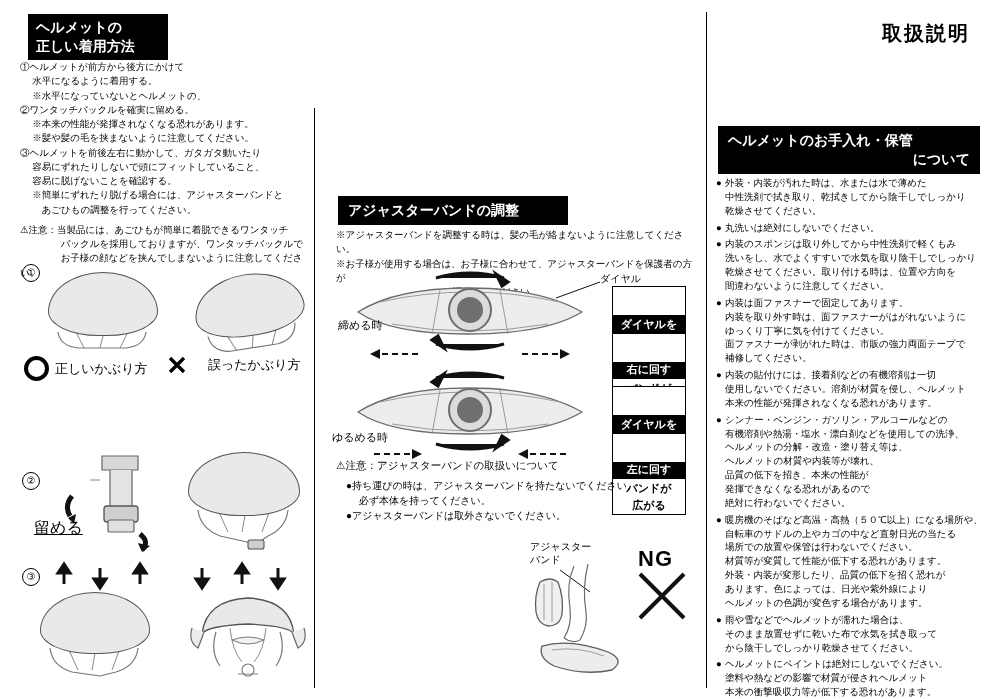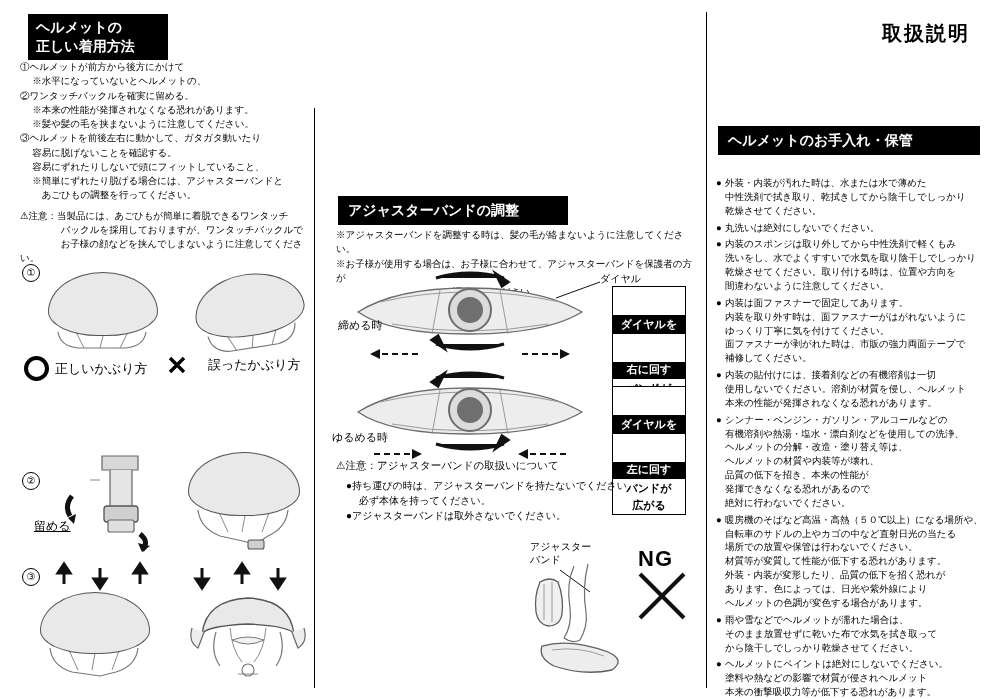--- a/index.html
+++ b/index.html
@@ -50,27 +50,28 @@
   <div id="left-head">
     <div class="hdr-black" style="font-size:14px;">
       <div>ヘルメットの</div>
       <div>正しい着用方法</div>
     </div>
   </div>
 
   <div id="left-steps">
     <div class="txt9">
       <div>①ヘルメットが前方から後方にかけて</div>
+      <div>　 水平になるように着用する。</div>
       <div>　 ※水平になっていないとヘルメットの、</div>
       <div>②ワンタッチバックルを確実に留める。</div>
       <div>　 ※本来の性能が発揮されなくなる恐れがあります。</div>
       <div>　 ※髪や髪の毛を挟まないように注意してください。</div>
       <div>③ヘルメットを前後左右に動かして、ガタガタ動いたり</div>
+      <div>　 容易にずれたりしないで頭にフィットしていること、</div>
       <div>　 容易に脱げないことを確認する。</div>
-      <div>　 容易にずれたりしないで頭にフィットしていること、</div>
       <div>　 ※簡単にずれたり脱げる場合には、アジャスターバンドと</div>
       <div>　　 あごひもの調整を行ってください。</div>
     </div>
     <div class="note-box">
       <div>⚠注意：当製品には、あごひもが簡単に着脱できるワンタッチ</div>
       <div>　　　　 バックルを採用しておりますが、ワンタッチバックルで</div>
       <div>　　　　 お子様の顔などを挟んでしまないように注意してください。</div>
     </div>
   </div>
 
@@ -124,21 +125,21 @@
       <path d="M68,20 L68,58 L90,58 L90,20" fill="#e4e4e4" stroke="#666" stroke-width="1.2"></path>
       <rect x="62" y="56" width="34" height="16" rx="3" fill="#cfcfcf" stroke="#555" stroke-width="1.3"></rect>
       <rect x="66" y="70" width="26" height="12" rx="2" fill="#e0e0e0" stroke="#666" stroke-width="1.2"></rect>
       <path d="M30,46 Q22,56 28,66" fill="none" stroke="#111" stroke-width="5"></path>
       <path d="M26,68 L34,64 L32,74 Z" fill="#111"></path>
       <path d="M98,84 Q108,92 100,100" fill="none" stroke="#111" stroke-width="5"></path>
       <path d="M100,102 L96,93 L108,96 Z" fill="#111"></path>
       <path d="M48,30 L58,30" stroke="#888" stroke-width="1"></path>
     </svg>
   </div>
-  <div style="position:absolute;left:34px;top:518px;font-size:12px;text-decoration:underline;">留める</div>
+  <div style="position:absolute;left:34px;top:518px;font-size:16px;text-decoration:underline;">留める</div>
 
   <div class="helmet" style="position:absolute;left:184px;top:452px;width:124px;height:100px;">
     <div class="shell" style="left:4px;top:0;width:110px;height:62px;"></div>
     <svg width="124" height="100">
       <path d="M14,58 Q16,76 36,84 L72,92" fill="none" stroke="#777" stroke-width="1.2"></path>
       <path d="M104,58 Q102,76 84,84 L72,92" fill="none" stroke="#777" stroke-width="1.2"></path>
       <rect x="64" y="88" width="16" height="9" rx="2" fill="#cfcfcf" stroke="#555" stroke-width="1.1"></rect>
       <path d="M34,58 L44,80" stroke="#888" stroke-width="1"></path>
       <path d="M62,58 L58,80" stroke="#888" stroke-width="1"></path>
       <path d="M86,58 L78,80" stroke="#888" stroke-width="1"></path>
@@ -317,20 +318,21 @@
   <div class="ng-mark" style="position:absolute;left:638px;top:546px;">NG</div>
   <div class="x-big" style="left:636px;top:570px;">
     <svg width="52" height="52">
         <path d="M4,4 L48,48 M48,4 L4,48" stroke="#111" stroke-width="4"></path>
       </svg>
   </div>
 
   <div id="right-head">
     <div class="hdr-black" style="font-size:14px;padding:5px 10px;text-align:left;">
       <div>ヘルメットのお手入れ・保管</div>
+      <div style="text-align:right;">について</div>
     </div>
   </div>
 
   <div id="right-list">
     <div class="item">
       <span class="bullet">●</span>
       <span class="body" style="white-space:pre-line;">外装・内装が汚れた時は、水または水で薄めた
 中性洗剤で拭き取り、乾拭きしてから陰干しでしっかり
 乾燥させてください。</span>
     </div>

